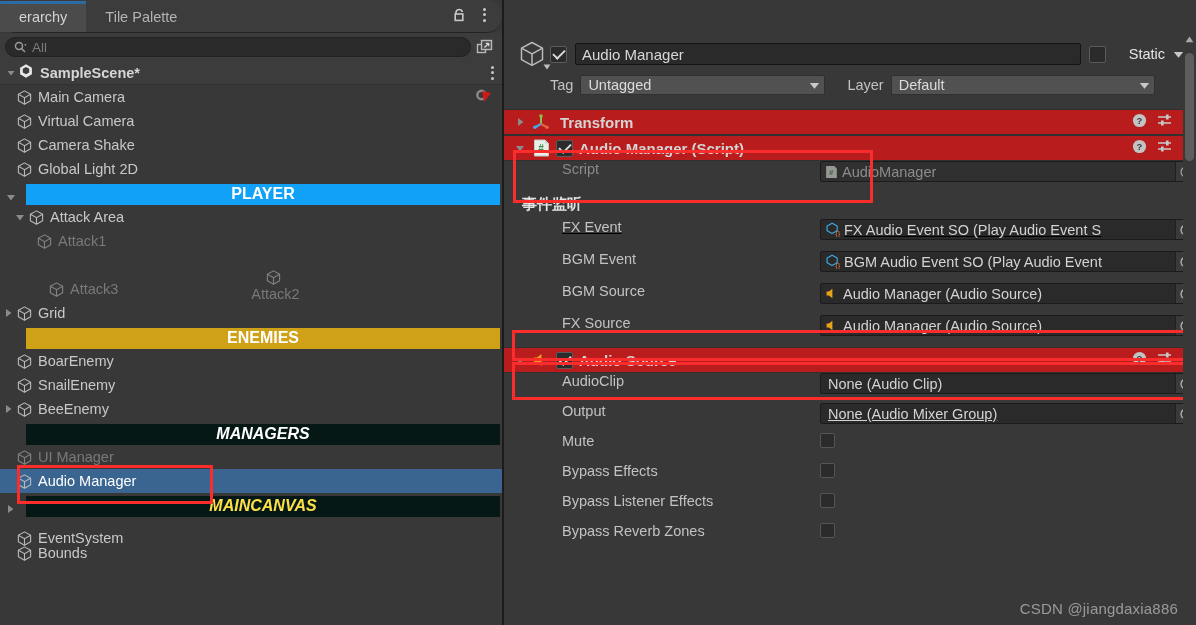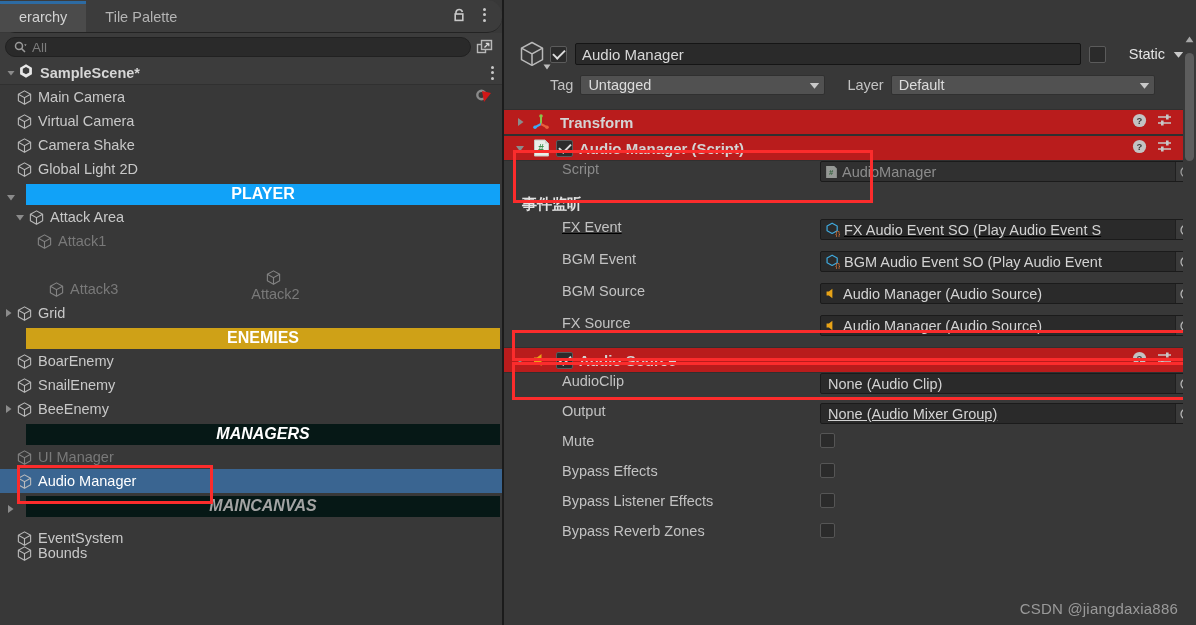--- a/index.html
+++ b/index.html
@@ -403,21 +403,21 @@
               <svg width="17" height="17" viewBox="0 0 20 20" style="opacity:0.95">
                 <path d="M10 2.2 L17.2 6.2 L17.2 13.9 L10 17.9 L2.8 13.9 L2.8 6.2 Z" fill="none" stroke="#bfbfbf" stroke-width="1.3" stroke-linejoin="round"></path>
                 <path d="M2.8 6.2 L10 10.2 L17.2 6.2 M10 10.2 L10 17.9" fill="none" stroke="#bfbfbf" stroke-width="1.3"></path>
               </svg>
             </span>
             <span>Audio Manager</span>
           </div>
           <span style="position:absolute;left:6px;top:414.5px;"><svg width="9" height="10" viewBox="0 0 9 10">
               <path d="M2 1 L2 9 L7.5 5 Z" fill="#8b8b8b"></path>
             </svg></span>
-          <div class="banner" style="left:26px; right:2px; top:410.5px; background:#061816; color:#a3a3a3;font-style:italic;">
+          <div class="banner" style="left:26px; right:2px; top:410.5px; background:#061816; color:#fde047;font-style:italic;">
             <span>MAINCANVAS</span>
           </div>
           <div class="row" style="position:absolute; left:0; right:0; top:441px; padding-left:-8px;">
             <span class="tri-slot"></span>
             <span class="go-ico">
               <svg width="17" height="17" viewBox="0 0 20 20" style="opacity:0.95">
                 <path d="M10 2.2 L17.2 6.2 L17.2 13.9 L10 17.9 L2.8 13.9 L2.8 6.2 Z" fill="none" stroke="#bfbfbf" stroke-width="1.3" stroke-linejoin="round"></path>
                 <path d="M2.8 6.2 L10 10.2 L17.2 6.2 M10 10.2 L10 17.9" fill="none" stroke="#bfbfbf" stroke-width="1.3"></path>
               </svg>
             </span>

